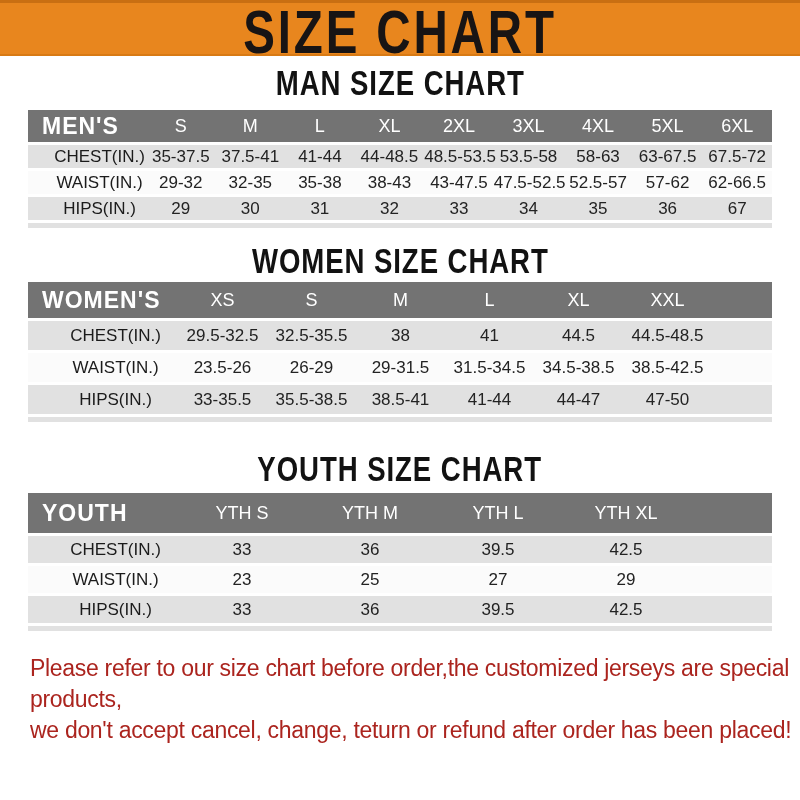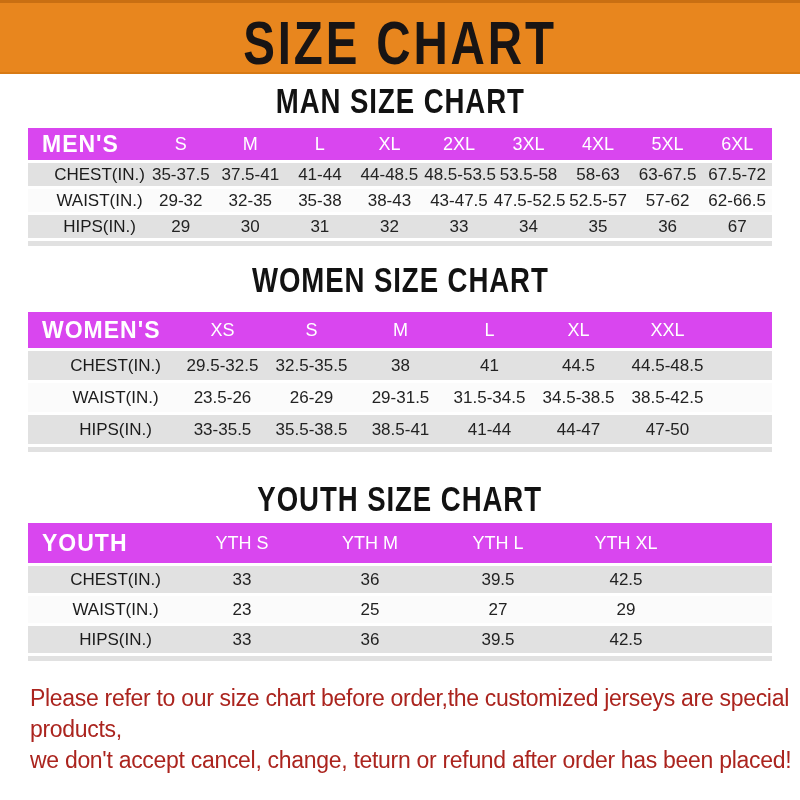--- a/index.html
+++ b/index.html
@@ -4,54 +4,54 @@
 <style>
   * { margin: 0; padding: 0; box-sizing: border-box; }
   html, body {
     width: 800px; height: 800px;
     background: #ffffff;
     overflow: hidden;
     font-family: "Liberation Sans", sans-serif;
   }
   
   .banner {
-    width: 800px; height: 74px;
+    width: 800px; height: 56px;
     background: var(--accent, #E8861E);
     border-top: 3px solid #c96f12;
     border-bottom: 2px solid #d87a14;
-    display: flex; align-items: flex-end; justify-content: center;
+    display: flex; align-items: flex-start; justify-content: center;
   }
   .banner .big-title {
     display: inline-block;
     font-size: 50px; font-weight: bold; color: #181414;
     letter-spacing: 3px;
     transform: scale(0.95, 1.22);
     white-space: nowrap;
   }
   
   .section-title { text-align: center; }
   .section-title .t {
     display: inline-block;
     font-size: 30px; font-weight: bold; color: #121212;
     letter-spacing: 1px;
     transform: scale(0.92, 1.15);
     white-space: nowrap;
   }
   .section-title.man   { margin: 11px 0 6px; }
-  .section-title.women { margin: 17px 0 12px; }
+  .section-title.women { margin: 17px 0 0; }
   .section-title.youth { margin: 30px 0 4px; }
 
   
   table.size-table {
     width: 744px; margin: 0 auto;
     border-collapse: separate; border-spacing: 0 3px;
     table-layout: fixed;
   }
   table.size-table thead th {
-    background: #d946ef; color: #ffffff;
+    background: #737373; color: #ffffff;
     font-weight: normal; font-size: 18px;
     text-align: center; white-space: nowrap;
   }
   table.size-table thead th.corner {
     text-align: left; padding-left: 14px;
     font-weight: bold; font-size: 23px; letter-spacing: 1px;
   }
   table.size-table tbody td {
     text-align: center; font-size: 17px; color: #232323;
     white-space: nowrap;

